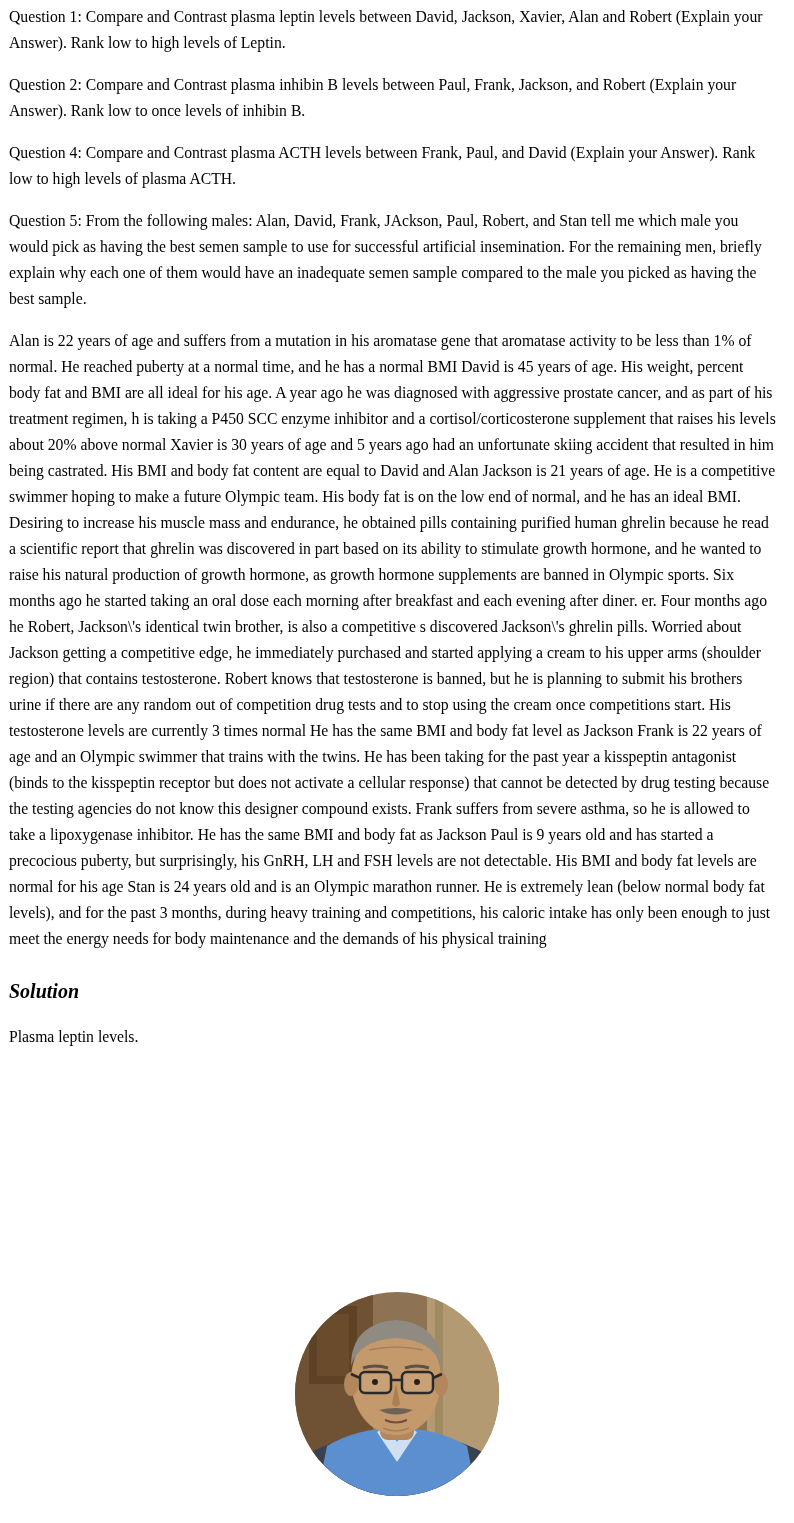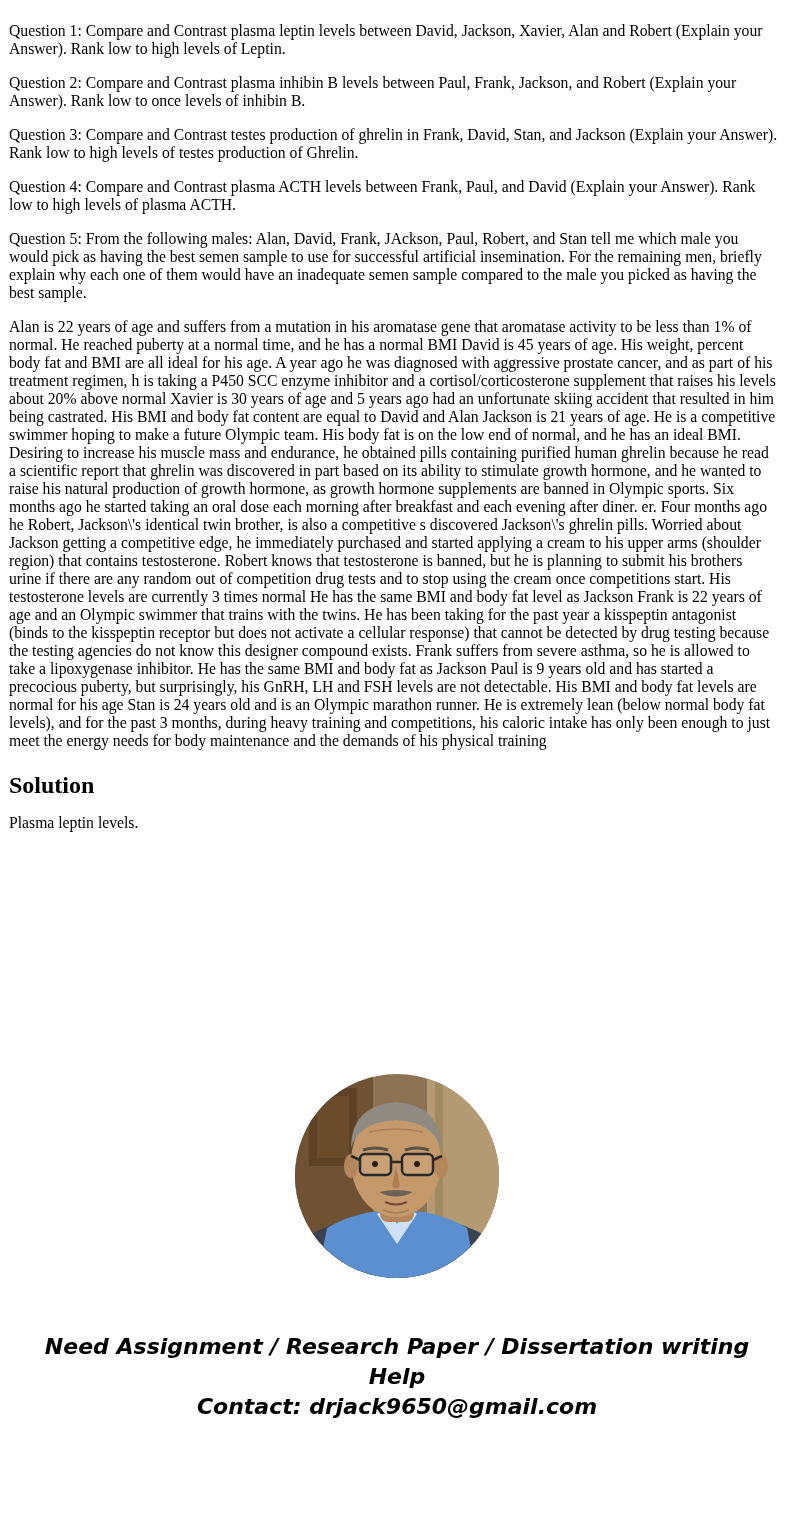--- a/index.html
+++ b/index.html
@@ -6,30 +6,30 @@
   html, body { margin: 0; padding: 0; background: #ffffff; }
   body {
     width: 794px;
     min-height: 1523px;
     font-family: "Liberation Serif", serif;
     color: #000000;
   }
   .doc {
     padding: 4px 16px 0 9px;
     font-size: 15.7px;
-    line-height: 18px;
-    margin-top: 18px;
+    line-height: 26px;
   }
   .para { margin: 0 0 16px 0; }
   .case-text { margin: 0 0 16px 0; }
   .solution-heading {
     font-family: "Liberation Serif", serif;
-    font-size: 24px;
+    font-size: 20px;
     font-weight: bold;
     margin: 26px 0 20px 0;
+    font-style: italic;
   }
   .solution-text { margin: 0 0 16px 0; }
   .avatar-wrap {
     display: flex;
     justify-content: center;
     margin-top: 242px;
   }
   .footer {
     font-family: "DejaVu Sans", sans-serif;
     font-weight: bold;
@@ -42,21 +42,20 @@
   }
   .footer p { margin: 0; font-style: italic; }
 </style>
 </head>
 <body>
 
 <div class="doc">
 
   <p class="para">Question 1: Compare and Contrast plasma leptin levels between David, Jackson, Xavier, Alan and Robert (Explain your Answer). Rank low to high levels of Leptin.</p>
   <p class="para">Question 2: Compare and Contrast plasma inhibin B levels between Paul, Frank, Jackson, and Robert (Explain your Answer). Rank low to once levels of inhibin B.</p>
-  <p class="para">Question 3: Compare and Contrast testes production of ghrelin in Frank, David, Stan, and Jackson (Explain your Answer). Rank low to high levels of testes production of Ghrelin.</p>
   <p class="para">Question 4: Compare and Contrast plasma ACTH levels between Frank, Paul, and David (Explain your Answer). Rank low to high levels of plasma ACTH.</p>
   <p class="para">Question 5: From the following males: Alan, David, Frank, JAckson, Paul, Robert, and Stan tell me which male you would pick as having the best semen sample to use for successful artificial insemination. For the remaining men, briefly explain why each one of them would have an inadequate semen sample compared to the male you picked as having the best sample.</p>
 
   <p class="case-text">Alan is 22 years of age and suffers from a mutation in his aromatase gene that aromatase activity to be less than 1% of normal. He reached puberty at a normal time, and he has a normal BMI David is 45 years of age. His weight, percent body fat and BMI are all ideal for his age. A year ago he was diagnosed with aggressive prostate cancer, and as part of his treatment regimen, h is taking a P450 SCC enzyme inhibitor and a cortisol/corticosterone supplement that raises his levels about 20% above normal Xavier is 30 years of age and 5 years ago had an unfortunate skiing accident that resulted in him being castrated. His BMI and body fat content are equal to David and Alan Jackson is 21 years of age. He is a competitive swimmer hoping to make a future Olympic team. His body fat is on the low end of normal, and he has an ideal BMI. Desiring to increase his muscle mass and endurance, he obtained pills containing purified human ghrelin because he read a scientific report that ghrelin was discovered in part based on its ability to stimulate growth hormone, and he wanted to raise his natural production of growth hormone, as growth hormone supplements are banned in Olympic sports. Six months ago he started taking an oral dose each morning after breakfast and each evening after diner. er. Four months ago he Robert, Jackson\'s identical twin brother, is also a competitive s discovered Jackson\'s ghrelin pills. Worried about Jackson getting a competitive edge, he immediately purchased and started applying a cream to his upper arms (shoulder region) that contains testosterone. Robert knows that testosterone is banned, but he is planning to submit his brothers urine if there are any random out of competition drug tests and to stop using the cream once competitions start. His testosterone levels are currently 3 times normal He has the same BMI and body fat level as Jackson Frank is 22 years of age and an Olympic swimmer that trains with the twins. He has been taking for the past year a kisspeptin antagonist (binds to the kisspeptin receptor but does not activate a cellular response) that cannot be detected by drug testing because the testing agencies do not know this designer compound exists. Frank suffers from severe asthma, so he is allowed to take a lipoxygenase inhibitor. He has the same BMI and body fat as Jackson Paul is 9 years old and has started a precocious puberty, but surprisingly, his GnRH, LH and FSH levels are not detectable. His BMI and body fat levels are normal for his age Stan is 24 years old and is an Olympic marathon runner. He is extremely lean (below normal body fat levels), and for the past 3 months, during heavy training and competitions, his caloric intake has only been enough to just meet the energy needs for body maintenance and the demands of his physical training</p>
 
   <h3 class="solution-heading">Solution</h3>
 
   <p class="solution-text">Plasma leptin levels.</p>
 
 </div>

